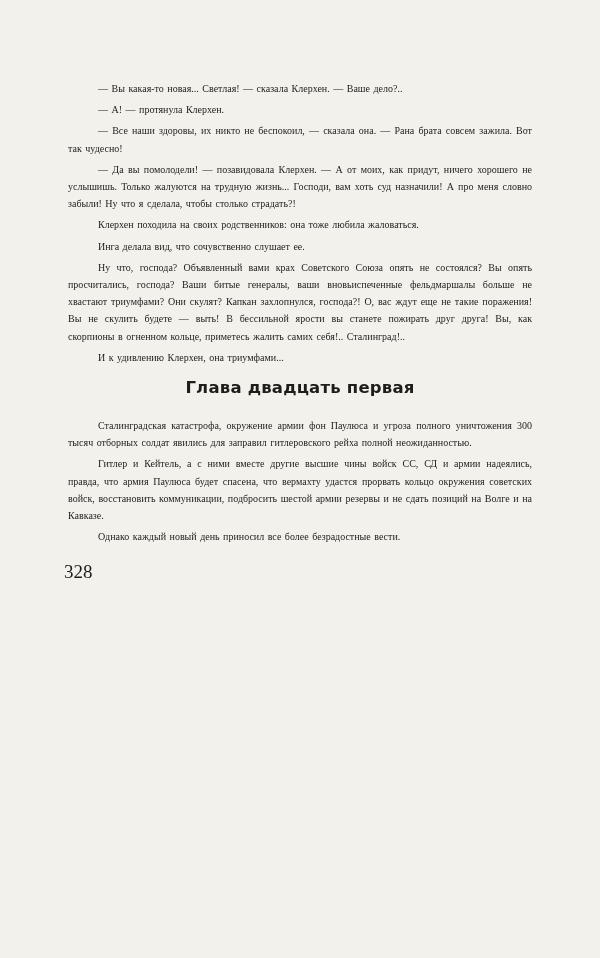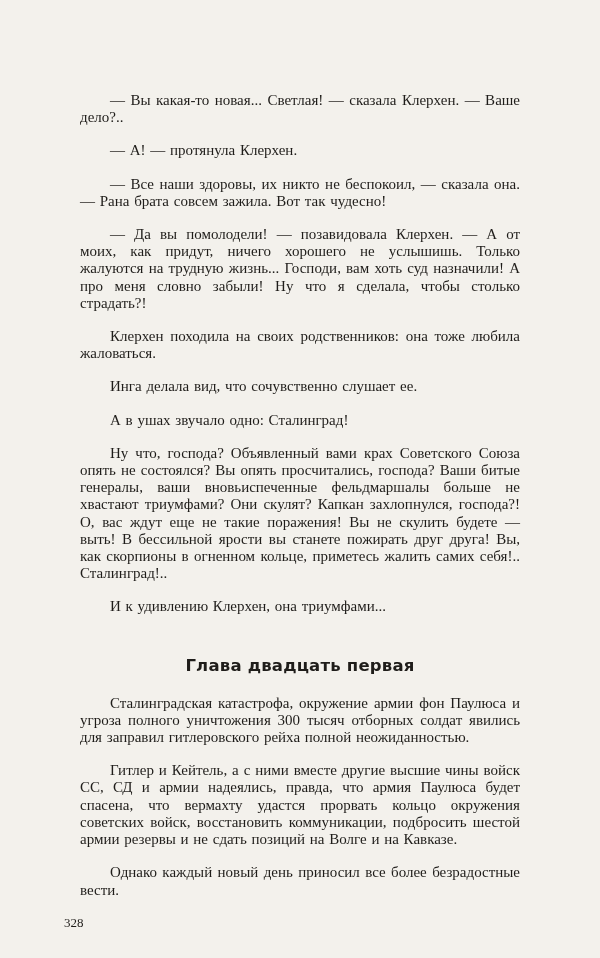--- a/index.html
+++ b/index.html
@@ -14,53 +14,52 @@
     font-family: "Liberation Serif", "DejaVu Serif", serif;
     overflow: hidden;
   }
   .book-page {
     box-sizing: border-box;
     width: 600px;
     height: 958px;
     padding: 76px 64px 0 64px;
   }
   .body-par {
-    margin: 16px;
+    margin: 4px;
     text-indent: 30px;
     text-align: justify;
-    font-size: 15px;
+    font-size: 10px;
     line-height: 17.2px;
     word-spacing: 1px;
   }
   .chapter-heading {
     font-family: "DejaVu Sans", "Liberation Sans", sans-serif;
     font-weight: bold;
     font-size: 16.5px;
     text-align: center;
     letter-spacing: 0.2px;
-    margin: 40px 0 20px 0;
+    margin: 12px 0 20px 0;
   }
   .folio {
     margin-top: 16px;
-    font-size: 13px;
+    font-size: 19px;
     text-align: left;
   }
 </style>
 </head>
 <body>
 
 <div class="book-page">
 
   <p class="body-par">— Вы какая-то новая... Светлая! — сказала Клерхен. — Ваше дело?..</p>
   <p class="body-par">— А! — протянула Клерхен.</p>
   <p class="body-par">— Все наши здоровы, их никто не беспокоил, — сказала она. — Рана брата совсем зажила. Вот так чудесно!</p>
   <p class="body-par">— Да вы помолодели! — позавидовала Клерхен. — А от моих, как придут, ничего хорошего не услышишь. Только жалуются на трудную жизнь... Господи, вам хоть суд назначили! А про меня словно забыли! Ну что я сделала, чтобы столько страдать?!</p>
   <p class="body-par">Клерхен походила на своих родственников: она тоже любила жаловаться.</p>
   <p class="body-par">Инга делала вид, что сочувственно слушает ее.</p>
-  <p class="body-par">А в ушах звучало одно: Сталинград!</p>
   <p class="body-par">Ну что, господа? Объявленный вами крах Советского Союза опять не состоялся? Вы опять просчитались, господа? Ваши битые генералы, ваши вновьиспеченные фельдмаршалы больше не хвастают триумфами? Они скулят? Капкан захлопнулся, господа?! О, вас ждут еще не такие поражения! Вы не скулить будете — выть! В бессильной ярости вы станете пожирать друг друга! Вы, как скорпионы в огненном кольце, приметесь жалить самих себя!.. Сталинград!..</p>
   <p class="body-par">И к удивлению Клерхен, она триумфами...</p>
 
   <h2 class="chapter-heading">Глава двадцать первая</h2>
 
   <p class="body-par">Сталинградская катастрофа, окружение армии фон Паулюса и угроза полного уничтожения 300 тысяч отборных солдат явились для заправил гитлеровского рейха полной неожиданностью.</p>
   <p class="body-par">Гитлер и Кейтель, а с ними вместе другие высшие чины войск СС, СД и армии надеялись, правда, что армия Паулюса будет спасена, что вермахту удастся прорвать кольцо окружения советских войск, восстановить коммуникации, подбросить шестой армии резервы и не сдать позиций на Волге и на Кавказе.</p>
   <p class="body-par">Однако каждый новый день приносил все более безрадостные вести.</p>
 
   <div class="folio">328</div>

